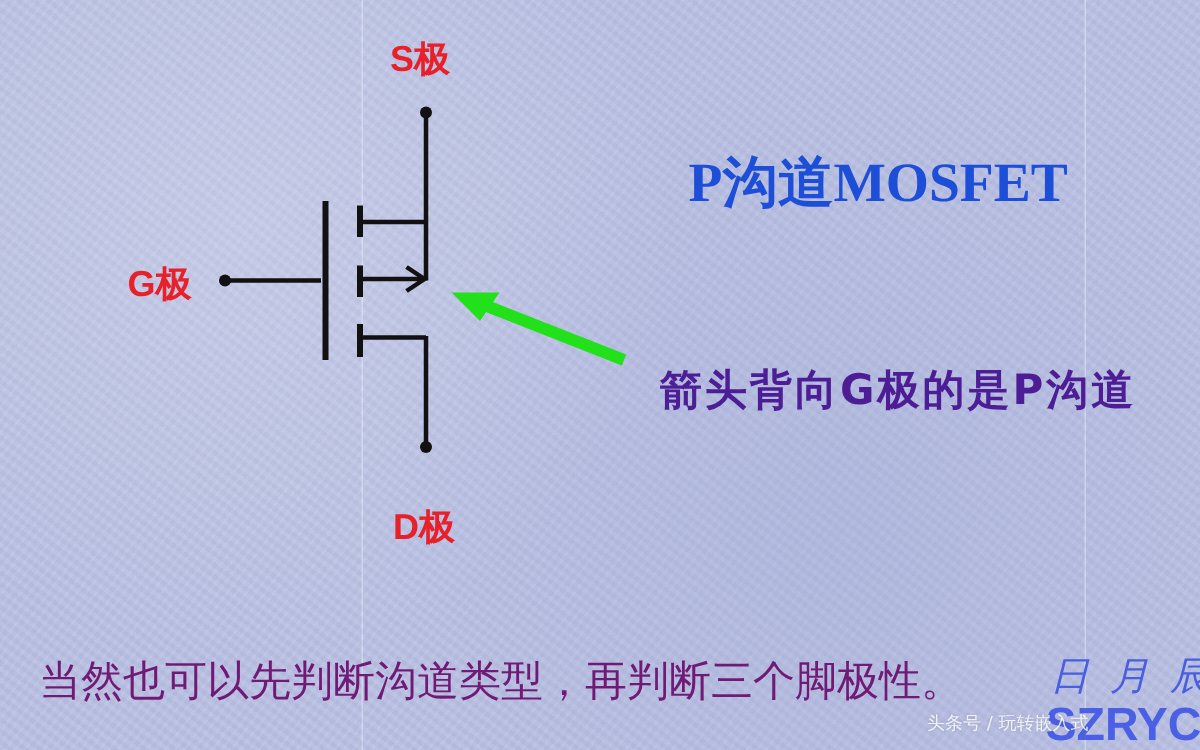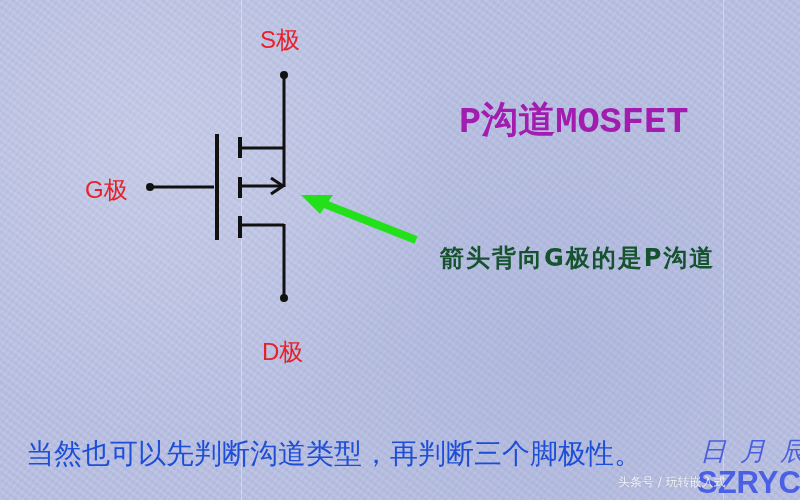--- a/index.html
+++ b/index.html
@@ -8,33 +8,33 @@
     background:#b9c0e2;
     background-image:
       radial-gradient(circle at 20% 30%, rgba(255,255,255,0.18) 0, rgba(255,255,255,0) 40%),
       radial-gradient(circle at 70% 70%, rgba(160,170,215,0.35) 0, rgba(160,170,215,0) 45%),
       repeating-linear-gradient(37deg, rgba(255,255,255,0.05) 0 3px, rgba(0,0,0,0.02) 3px 6px),
       repeating-linear-gradient(-53deg, rgba(255,255,255,0.04) 0 2px, rgba(90,100,160,0.03) 2px 5px);
     font-family: "DejaVu Sans", sans-serif;
   }
   .abs { position:absolute; }
   .term-label {
-    color:#e8202a; font-family:"Liberation Sans", sans-serif; font-weight:normal;
+    color:#e8202a; font-family:"Liberation Sans", sans-serif; font-weight:bold;
     font-size:24px; line-height:1; white-space:nowrap;
   }
   .title {
-    color:#a21caf; font-family:Liberation Mono, monospace; font-weight:bold;
+    color:#1d4ed8; font-family:Liberation Serif, serif; font-weight:bold;
     font-size:37px; line-height:1; white-space:nowrap; letter-spacing:0px;
   }
   .note {
-    color:#14532d; font-family:"DejaVu Sans", sans-serif; font-weight:bold;
-    font-size:24px; line-height:1; white-space:nowrap; letter-spacing:2px;
+    color:#4c1d95; font-family:"DejaVu Sans", sans-serif; font-weight:bold;
+    font-size:28px; line-height:1; white-space:nowrap; letter-spacing:2px;
   }
   .caption {
-    color:#1d4ed8; font-family:"DejaVu Sans", sans-serif;
+    color:#701a75; font-family:"DejaVu Sans", sans-serif;
     font-size:28px; line-height:1; white-space:nowrap; letter-spacing:0px;
   }
   .logo-cn {
     color:#4a5fe0; font-family:"DejaVu Serif", serif; font-style:italic;
     font-size:26px; line-height:1; white-space:nowrap; letter-spacing:14px;
   }
   .logo-en {
     color:#3f56e6; font-family:"Liberation Sans", sans-serif; font-weight:bold;
     font-size:31px; line-height:1; white-space:nowrap; opacity:0.9;
   }

